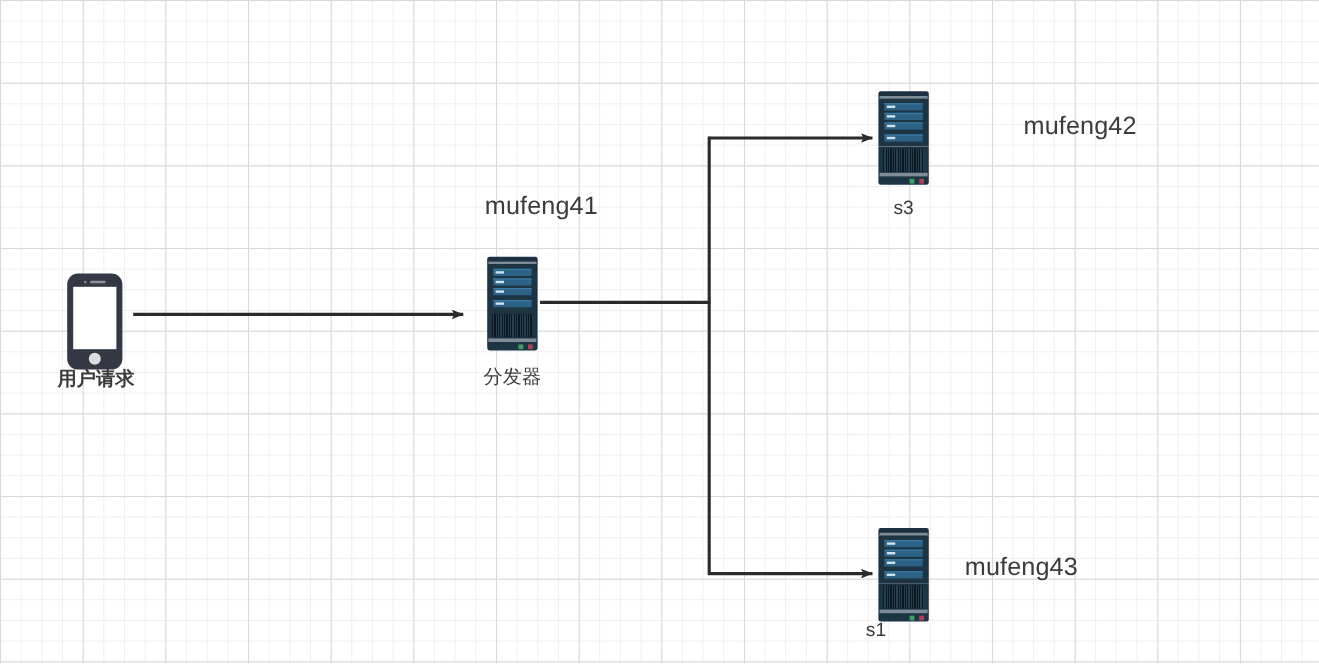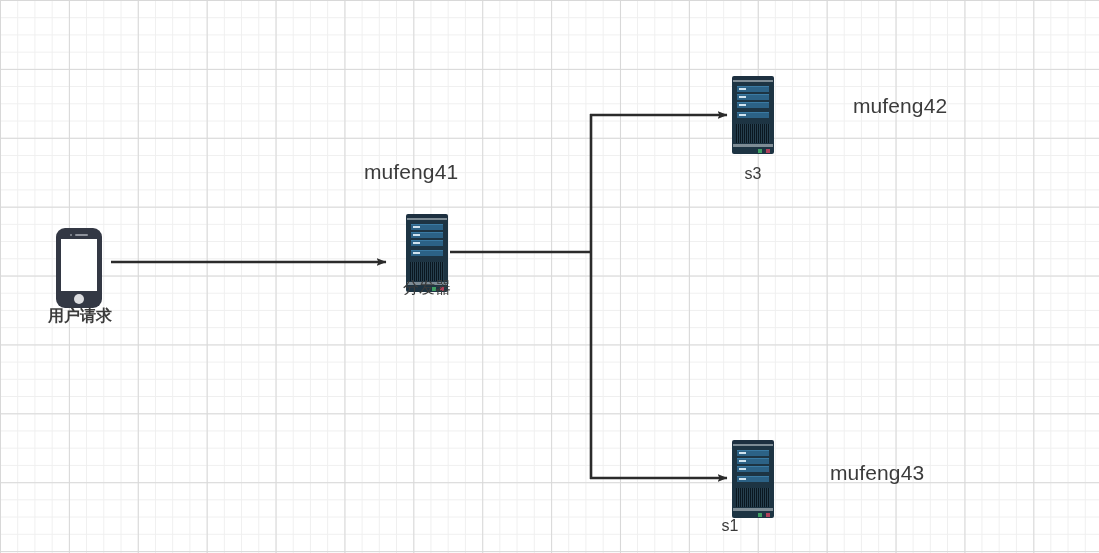--- a/index.html
+++ b/index.html
@@ -205,21 +205,21 @@
   <div class="node" style="left:56px; top:228px; width:46px; height:80px;">
     <div class="phone-body">
       <div class="phone-cam"></div>
       <div class="phone-speaker"></div>
       <div class="phone-screen"></div>
       <div class="phone-home"></div>
     </div>
   </div>
   <div class="label-small" style="left:30px; top:306px; width:100px;font-weight:bold;">用户请求</div>
 
-  <div class="label-big" style="left:364px; top:160px;">mufeng41</div>
+  <div class="label-big" style="left:404px; top:160px;">mufeng41</div>
   <div class="node" style="left:406px; top:214px; width:42px; height:78px;">
     <div class="srv">
       <div class="srv-upper">
         <div class="bay" style="top:4px;">
             <i></i>
           </div>
         <div class="bay" style="top:12px;">
             <i></i>
           </div>
         <div class="bay" style="top:20px;">
@@ -232,21 +232,21 @@
       <div class="srv-lower"></div>
       <div class="srv-vent"></div>
       <div class="srv-foot"></div>
       <div class="led green"></div>
       <div class="led red"></div>
       <div class="srv-cap">
         <div class="srv-cap-line"></div>
       </div>
     </div>
   </div>
-  <div class="label-small" style="left:377px; top:278px; width:100px;">分发器</div>
+  <div class="label-small" style="left:377px; top:304px; width:100px;">分发器</div>
 
   <div class="label-big" style="left:813px; top:94px;margin-left:40px;">mufeng42</div>
   <div class="node" style="left:732px; top:76px; width:42px; height:78px;">
     <div class="srv">
       <div class="srv-upper">
         <div class="bay" style="top:4px;">
             <i></i>
           </div>
         <div class="bay" style="top:12px;">
             <i></i>
@@ -263,21 +263,21 @@
       <div class="srv-foot"></div>
       <div class="led green"></div>
       <div class="led red"></div>
       <div class="srv-cap">
         <div class="srv-cap-line"></div>
       </div>
     </div>
   </div>
   <div class="label-small" style="left:703px; top:165px; width:100px;">s3</div>
 
-  <div class="label-big" style="left:830px; top:461px;">mufeng43</div>
+  <div class="label-big" style="left:804px; top:461px;">mufeng43</div>
   <div class="node" style="left:732px; top:440px; width:42px; height:78px;">
     <div class="srv">
       <div class="srv-upper">
         <div class="bay" style="top:4px;">
             <i></i>
           </div>
         <div class="bay" style="top:12px;">
             <i></i>
           </div>
         <div class="bay" style="top:20px;">

